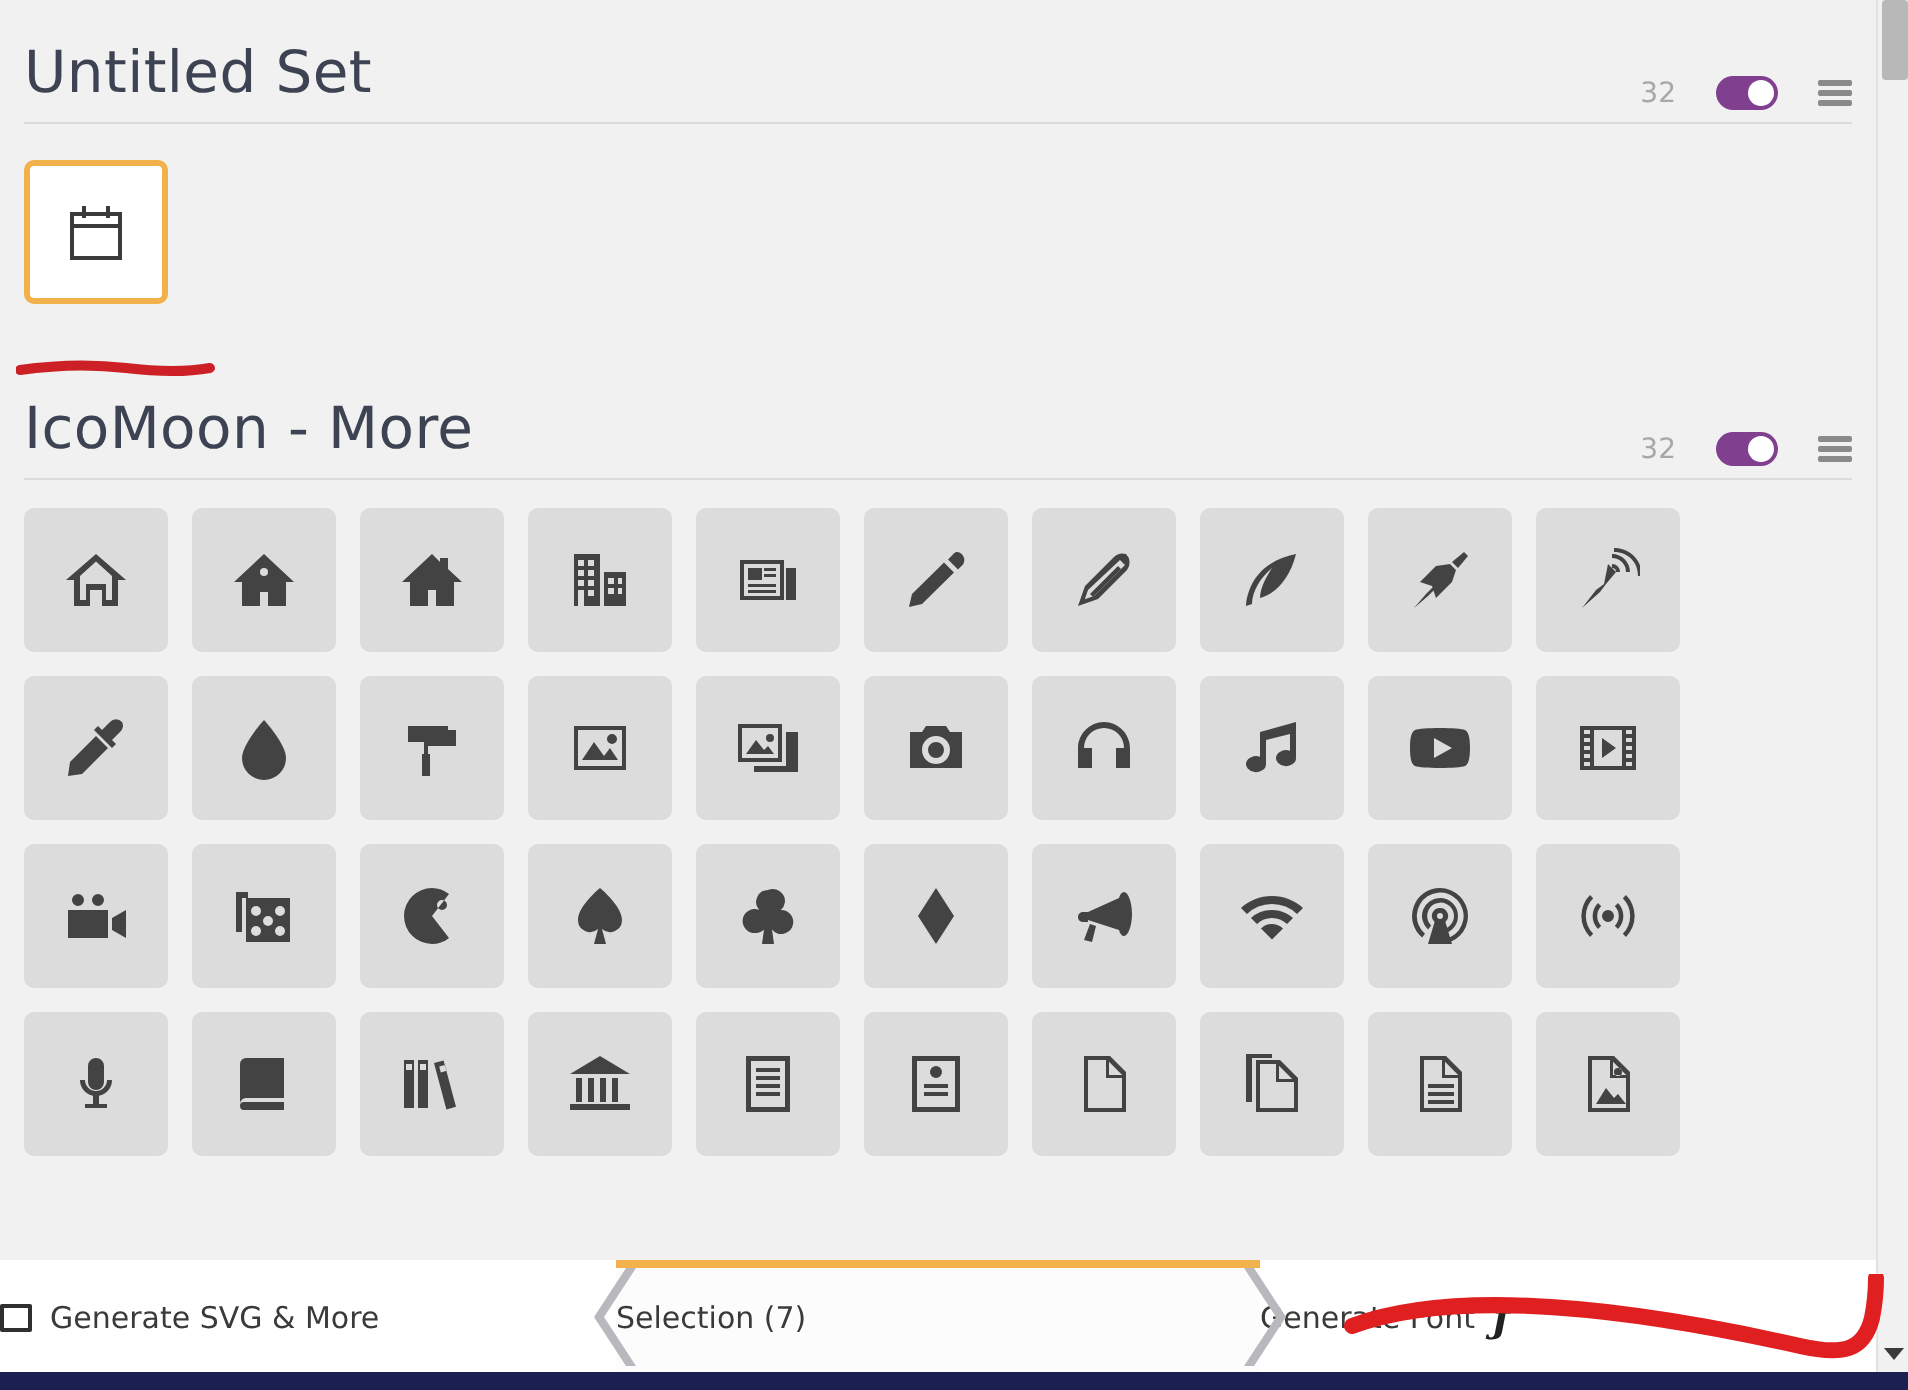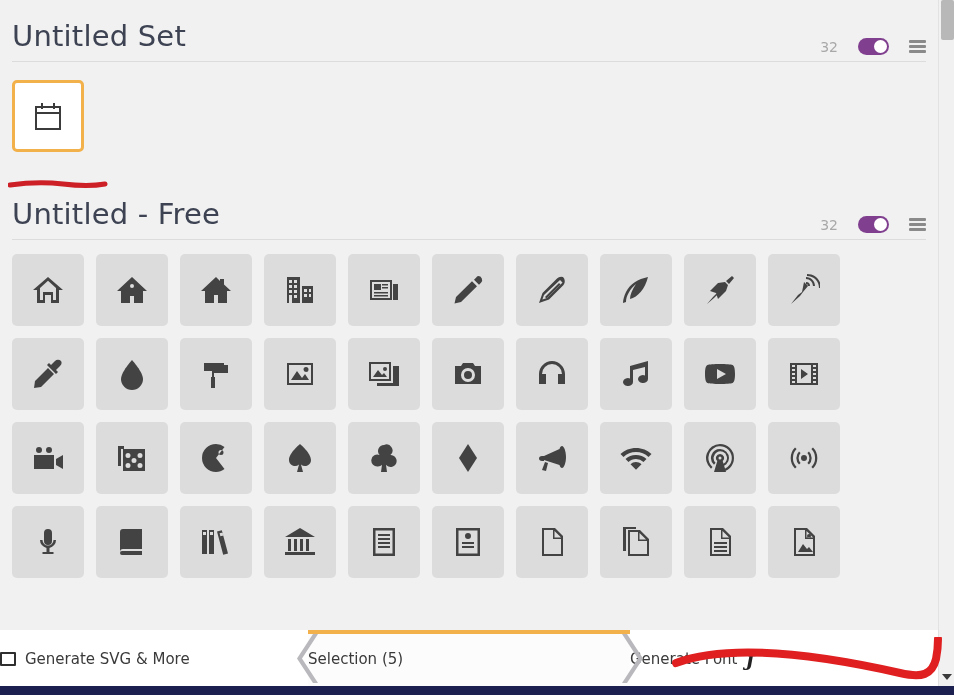--- a/index.html
+++ b/index.html
@@ -273,21 +273,21 @@
       <div class="sel-cell">
         <svg viewBox="0 0 32 32">
           <path fill="none" stroke="#3b3b3b" stroke-width="2" d="M4 7h24v22H4z"></path>
           <path fill="none" stroke="#3b3b3b" stroke-width="2" d="M4 13h24"></path>
           <path fill="none" stroke="#3b3b3b" stroke-width="2" d="M10 3v6M22 3v6"></path>
         </svg>
       </div>
     </div>
 
     <div class="lib-header">
-      <div class="set-title">Untitled - Free</div>
+      <div class="set-title">IcoMoon - More</div>
       <div class="set-tools">
         <span class="set-count">32</span>
         <div class="toggle">
           <span class="knob"></span>
         </div>
         <div class="menu-icon">
           <i></i>
             <i></i>
             <i></i>
         </div>
@@ -512,21 +512,21 @@
   </div>
 
   <div class="tabbar">
 
     <div class="tab left">
       <span class="tab-icon-img"></span>
       <span>Generate SVG &amp; More</span>
     </div>
 
     <div class="tab mid">
-      <span>Selection (5)</span>
+      <span>Selection (7)</span>
     </div>
 
     <div class="tab right">
       <span>Generate Font</span>
       <span class="tab-icon-f">ƒ</span>
     </div>
 
     <svg class="chev l" viewBox="0 0 26 57">
       <path d="M22 4 L6 28.5 L22 53 L17 53 L1 28.5 L17 4 Z" fill="#b9b9bd"></path>
     </svg>

